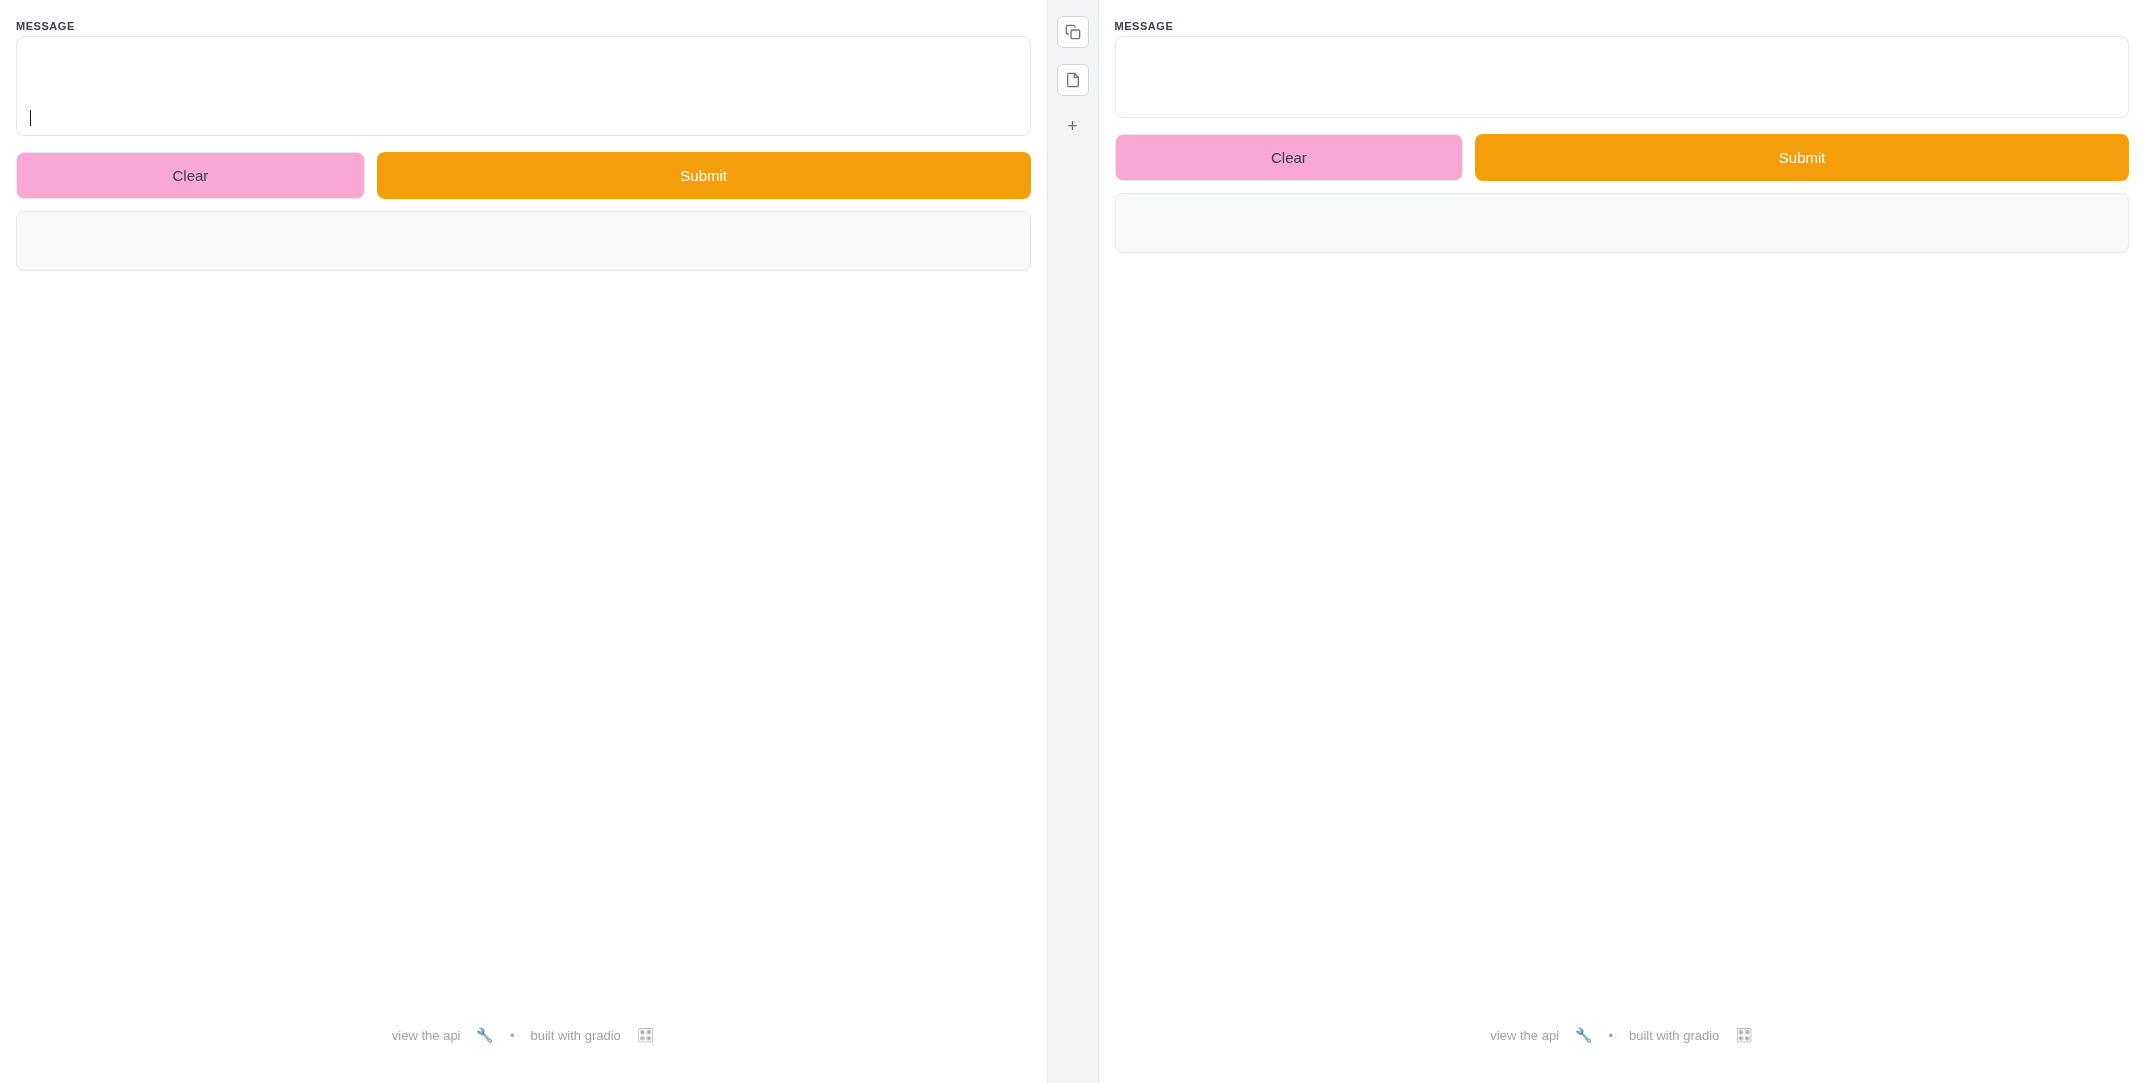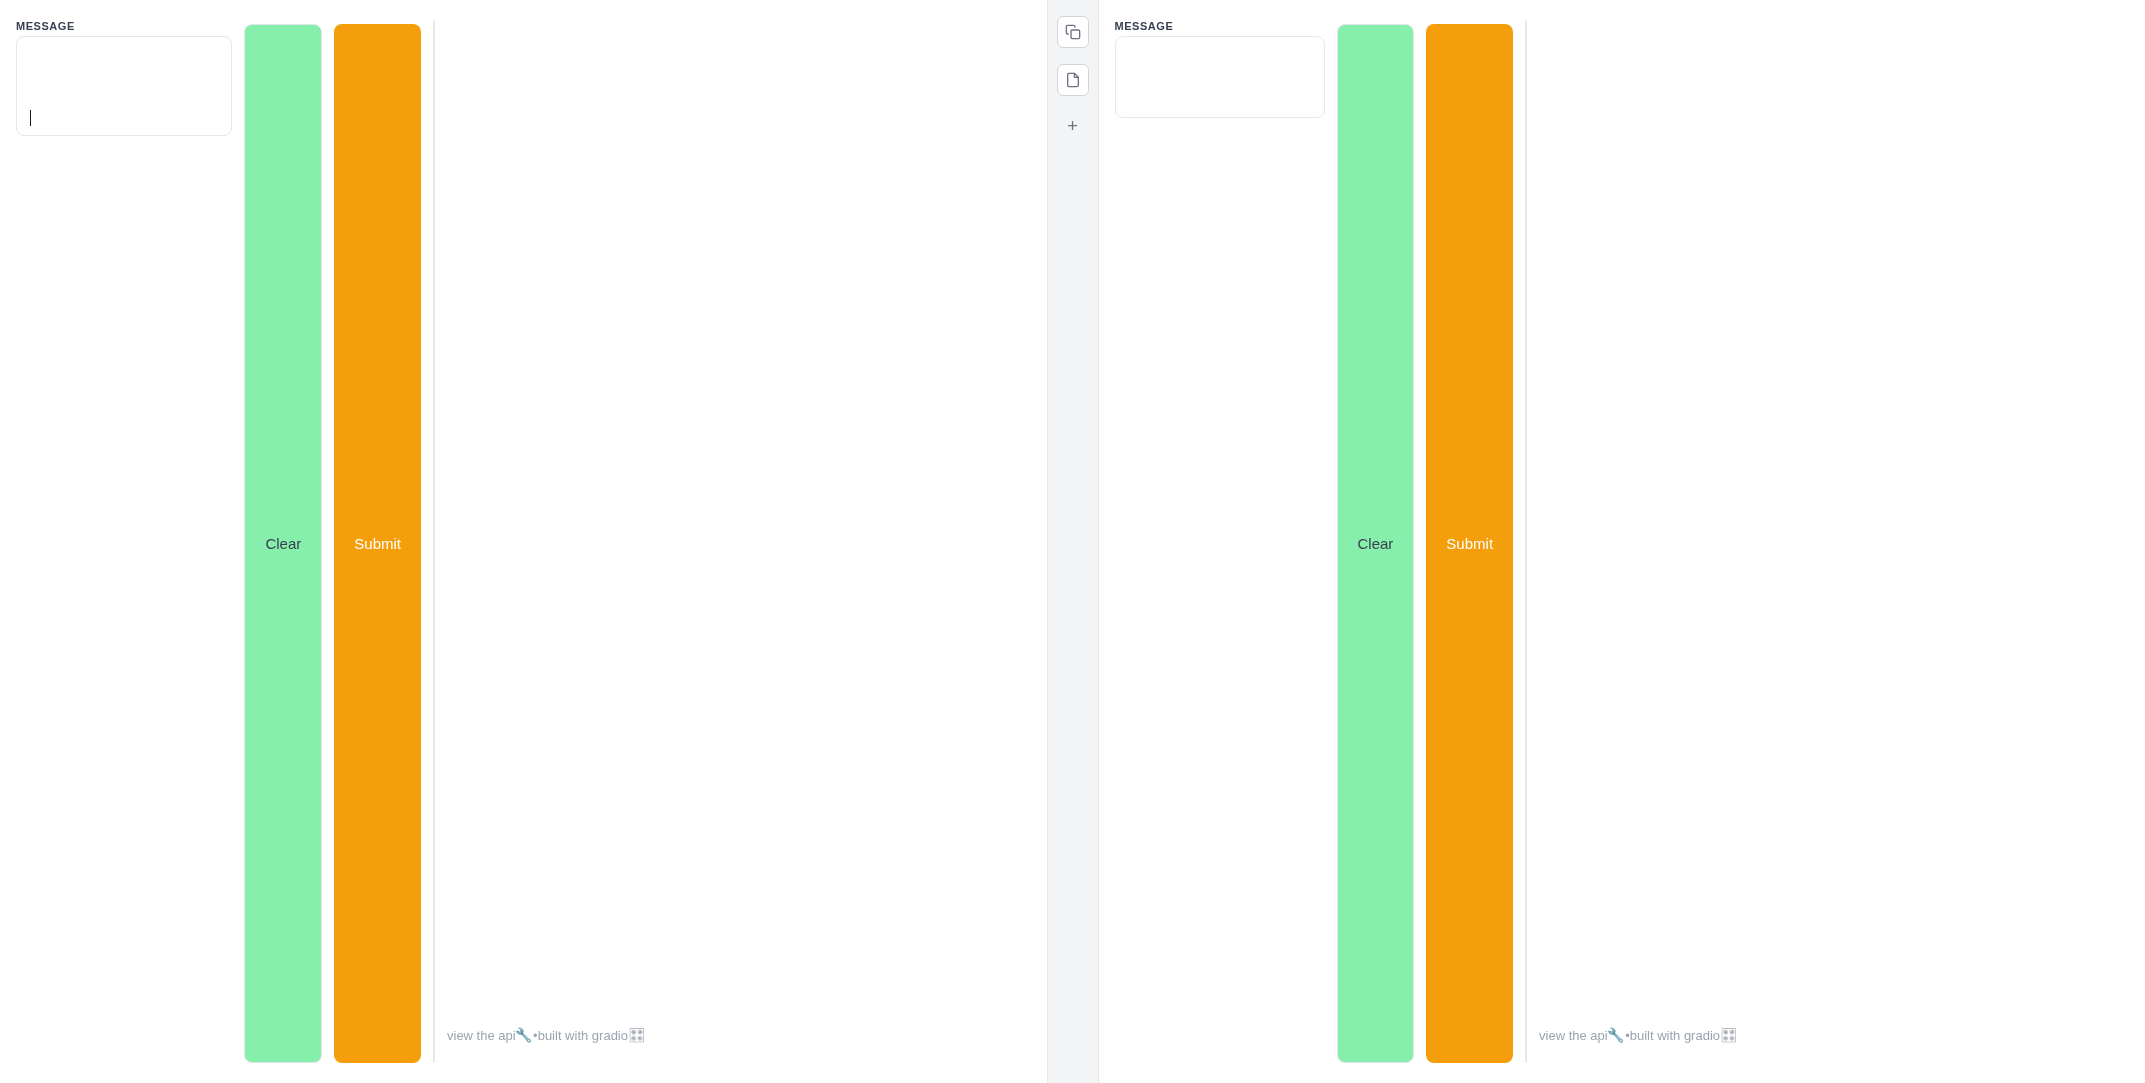--- a/index.html
+++ b/index.html
@@ -15,21 +15,21 @@
       width: 2145px;
       height: 1083px;
       overflow: hidden;
     }
 
     .panel {
       flex: 1;
       background: #ffffff;
       padding: 20px 16px;
       display: flex;
-      flex-direction: row;
+      flex-direction: column;
       gap: 12px;
     }
 
     .panel-label {
       font-size: 11px;
       font-weight: 600;
       color: #374151;
       letter-spacing: 0.05em;
       text-transform: uppercase;
       margin-bottom: 4px;
@@ -62,21 +62,21 @@
 
     .button-row {
       display: flex;
       gap: 12px;
       margin-top: 4px;
     }
 
     .btn-clear {
       flex: 1;
       padding: 14px 20px;
-      background: #86efac;
+      background: #f9a8d4;
       border: 1.5px solid #e5e7eb;
       border-radius: 8px;
       font-size: 15px;
       font-weight: 500;
       color: #374151;
       cursor: pointer;
     }
 
     .btn-submit {
       flex: 2;
@@ -97,21 +97,21 @@
       min-height: 60px;
     }
 
     .footer {
       margin-top: auto;
       padding-top: 30px;
       padding-bottom: 20px;
       display: flex;
       justify-content: center;
       align-items: center;
-      gap: 0;
+      gap: 16px;
       color: #9ca3af;
       font-size: 13px;
     }
 
     .footer a {
       color: #9ca3af;
       text-decoration: none;
     }
 
     .footer-dot {

